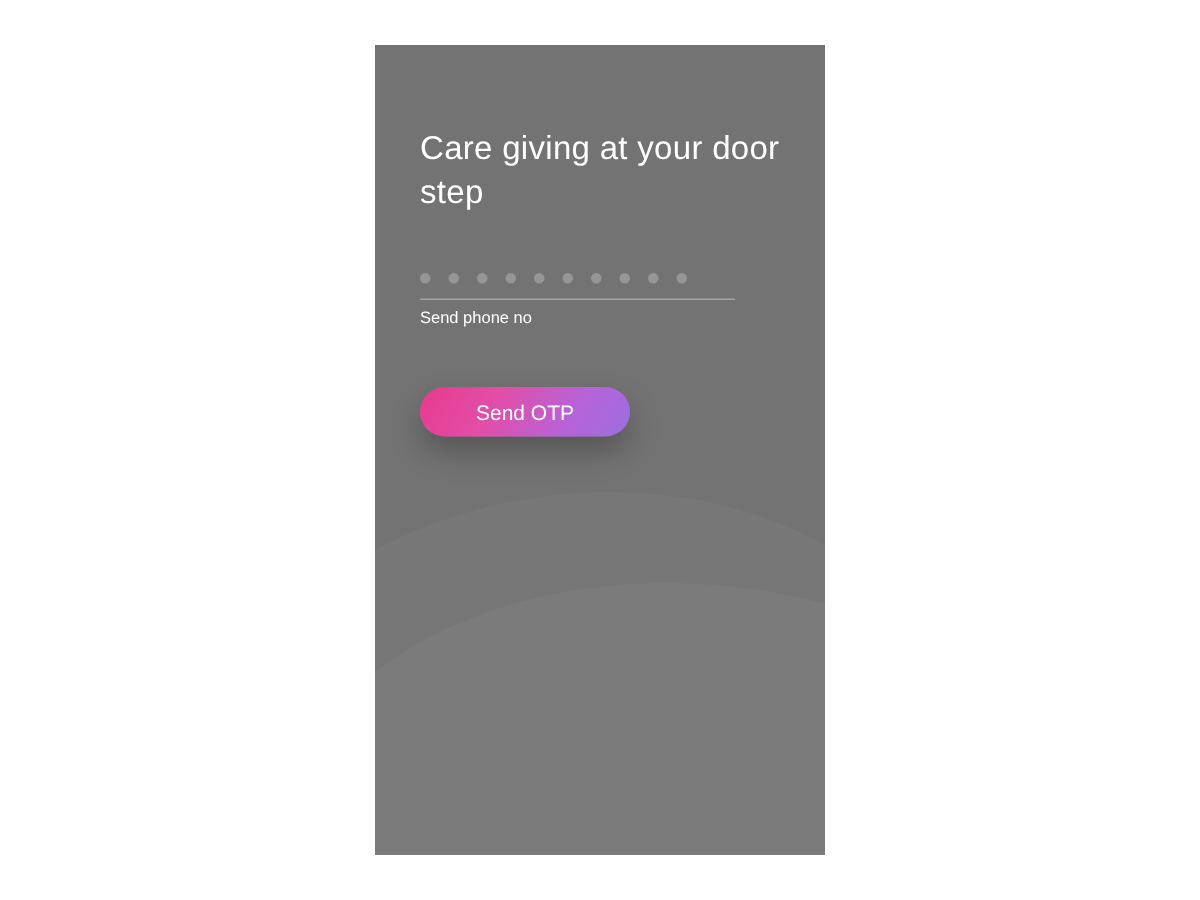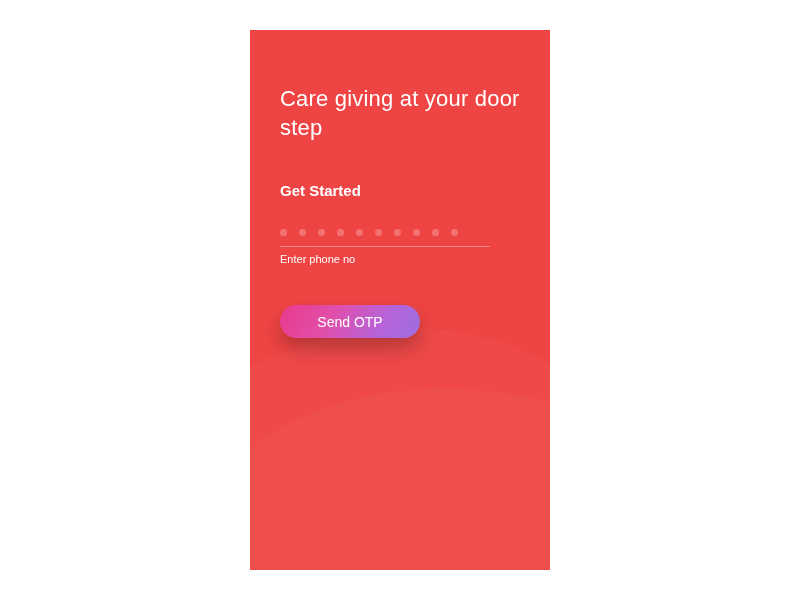--- a/index.html
+++ b/index.html
@@ -9,21 +9,21 @@
       background: #ffffff;
       display: flex;
       justify-content: center;
       align-items: center;
       font-family: -apple-system, BlinkMacSystemFont, "Segoe UI", Helvetica, Arial, sans-serif;
       overflow: hidden;
     }
     .phone-screen {
       width: 300px;
       height: 540px;
-      background: #ef4444;
+      background: #737373;
       position: relative;
       overflow: hidden;
       padding: 55px 30px 30px 30px;
       color: #ffffff;
     }
     .bg-wave-1 {
       position: absolute;
       bottom: -60px;
       left: -120px;
       width: 500px;
@@ -105,33 +105,32 @@
   </style>
 </head>
 <body>
 
 <div class="phone-screen">
   <div class="bg-wave-1"></div>
   <div class="bg-wave-2"></div>
 
   <h1 class="title">Care giving at your door step</h1>
 
-  <div class="subheading">Get Started</div>
 
   <div class="input-wrap">
     <div class="dots-row">
       <span class="dot"></span>
       <span class="dot"></span>
       <span class="dot"></span>
       <span class="dot"></span>
       <span class="dot"></span>
       <span class="dot"></span>
       <span class="dot"></span>
       <span class="dot"></span>
       <span class="dot"></span>
       <span class="dot"></span>
     </div>
     <input class="phone-input" type="tel" placeholder="Enter phone no" style="">
-    <div class="input-label">Enter phone no</div>
+    <div class="input-label">Send phone no</div>
   </div>
 
   <button class="send-btn">Send OTP</button>
 </div>
 
 </body></html>

